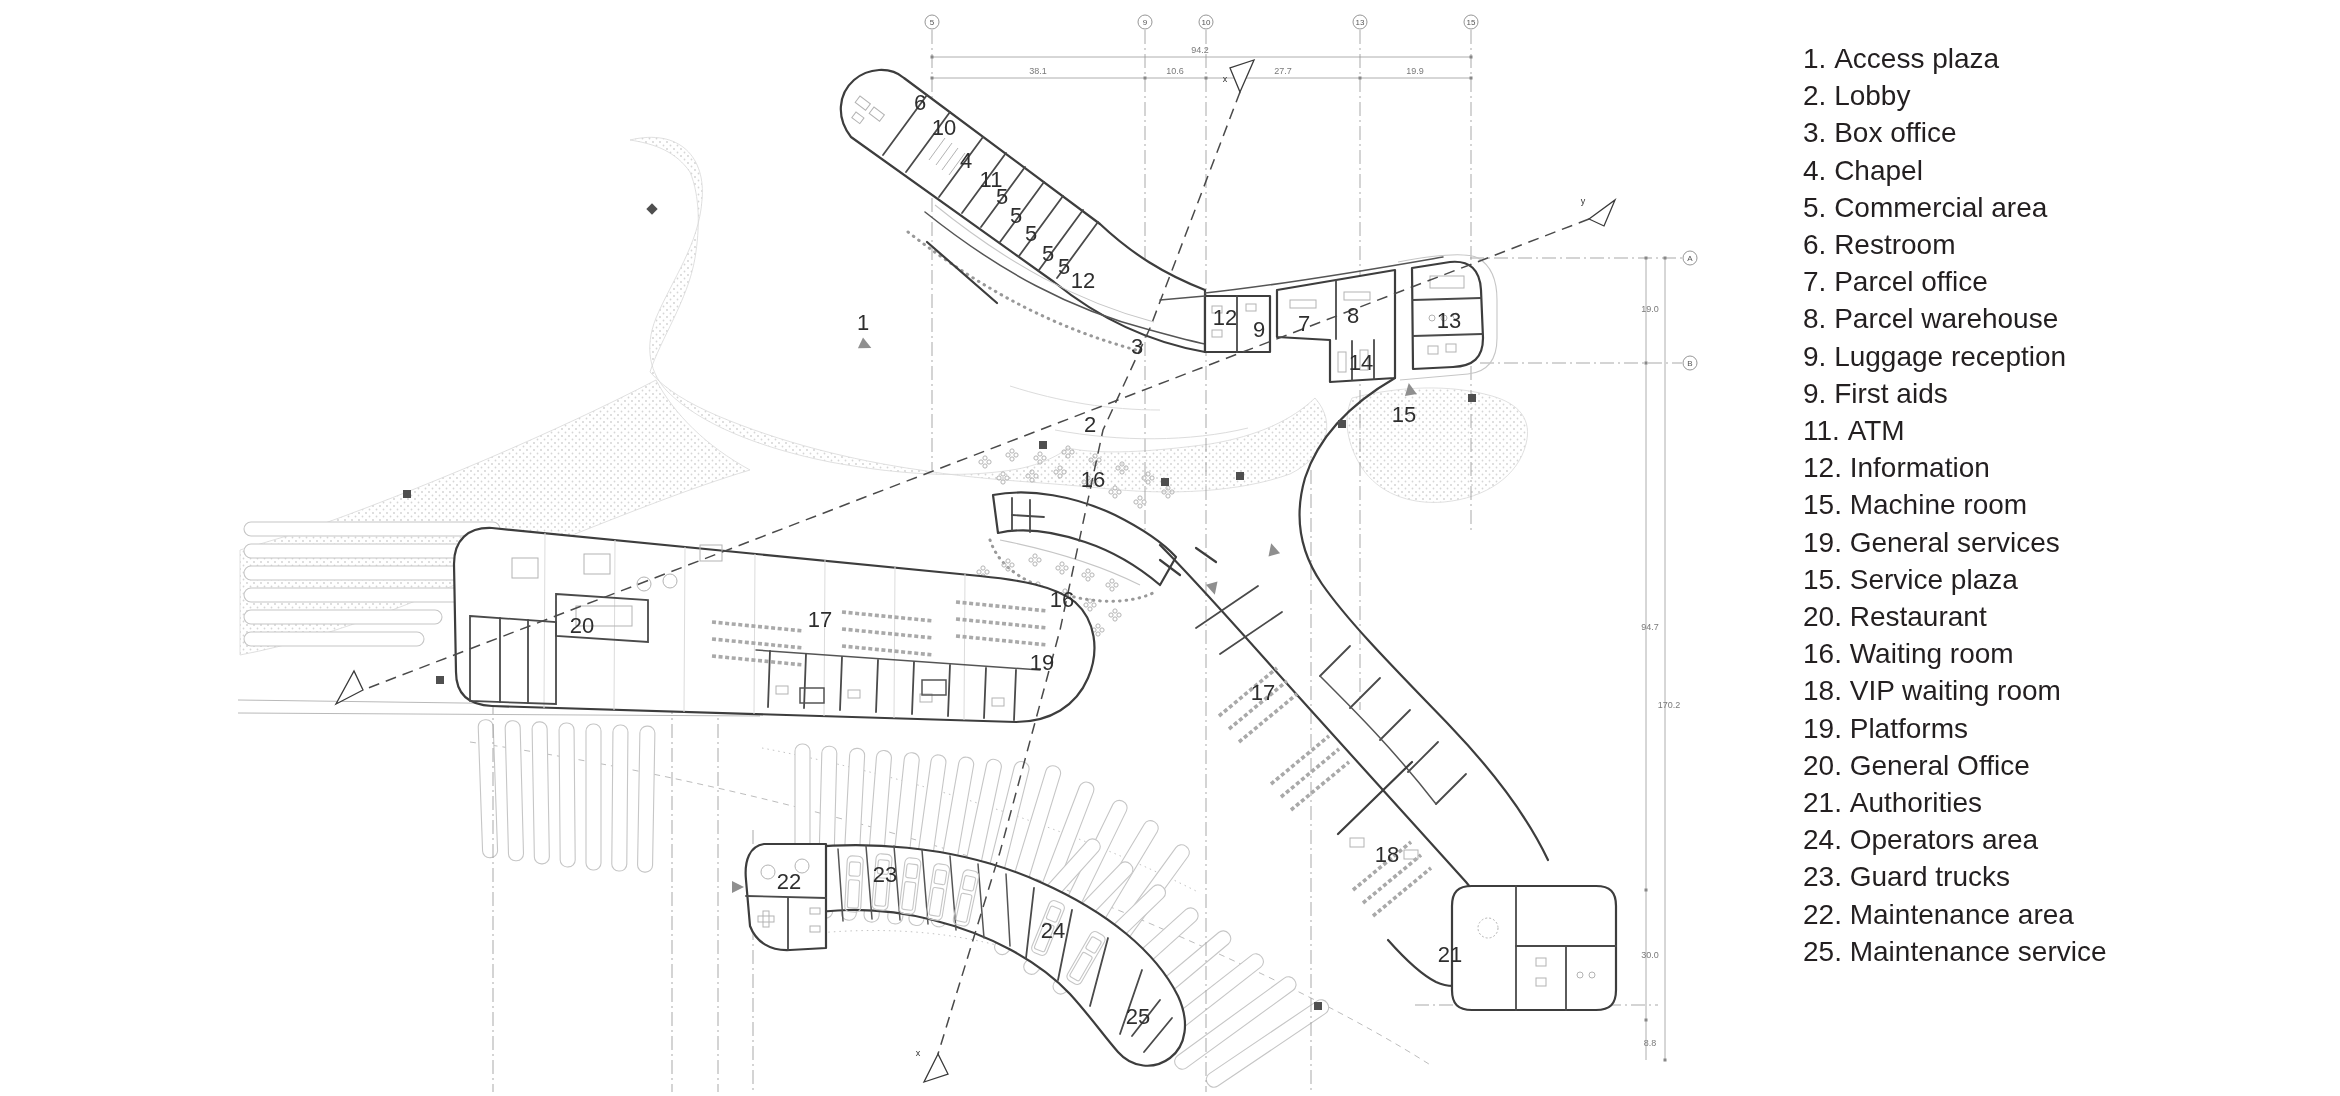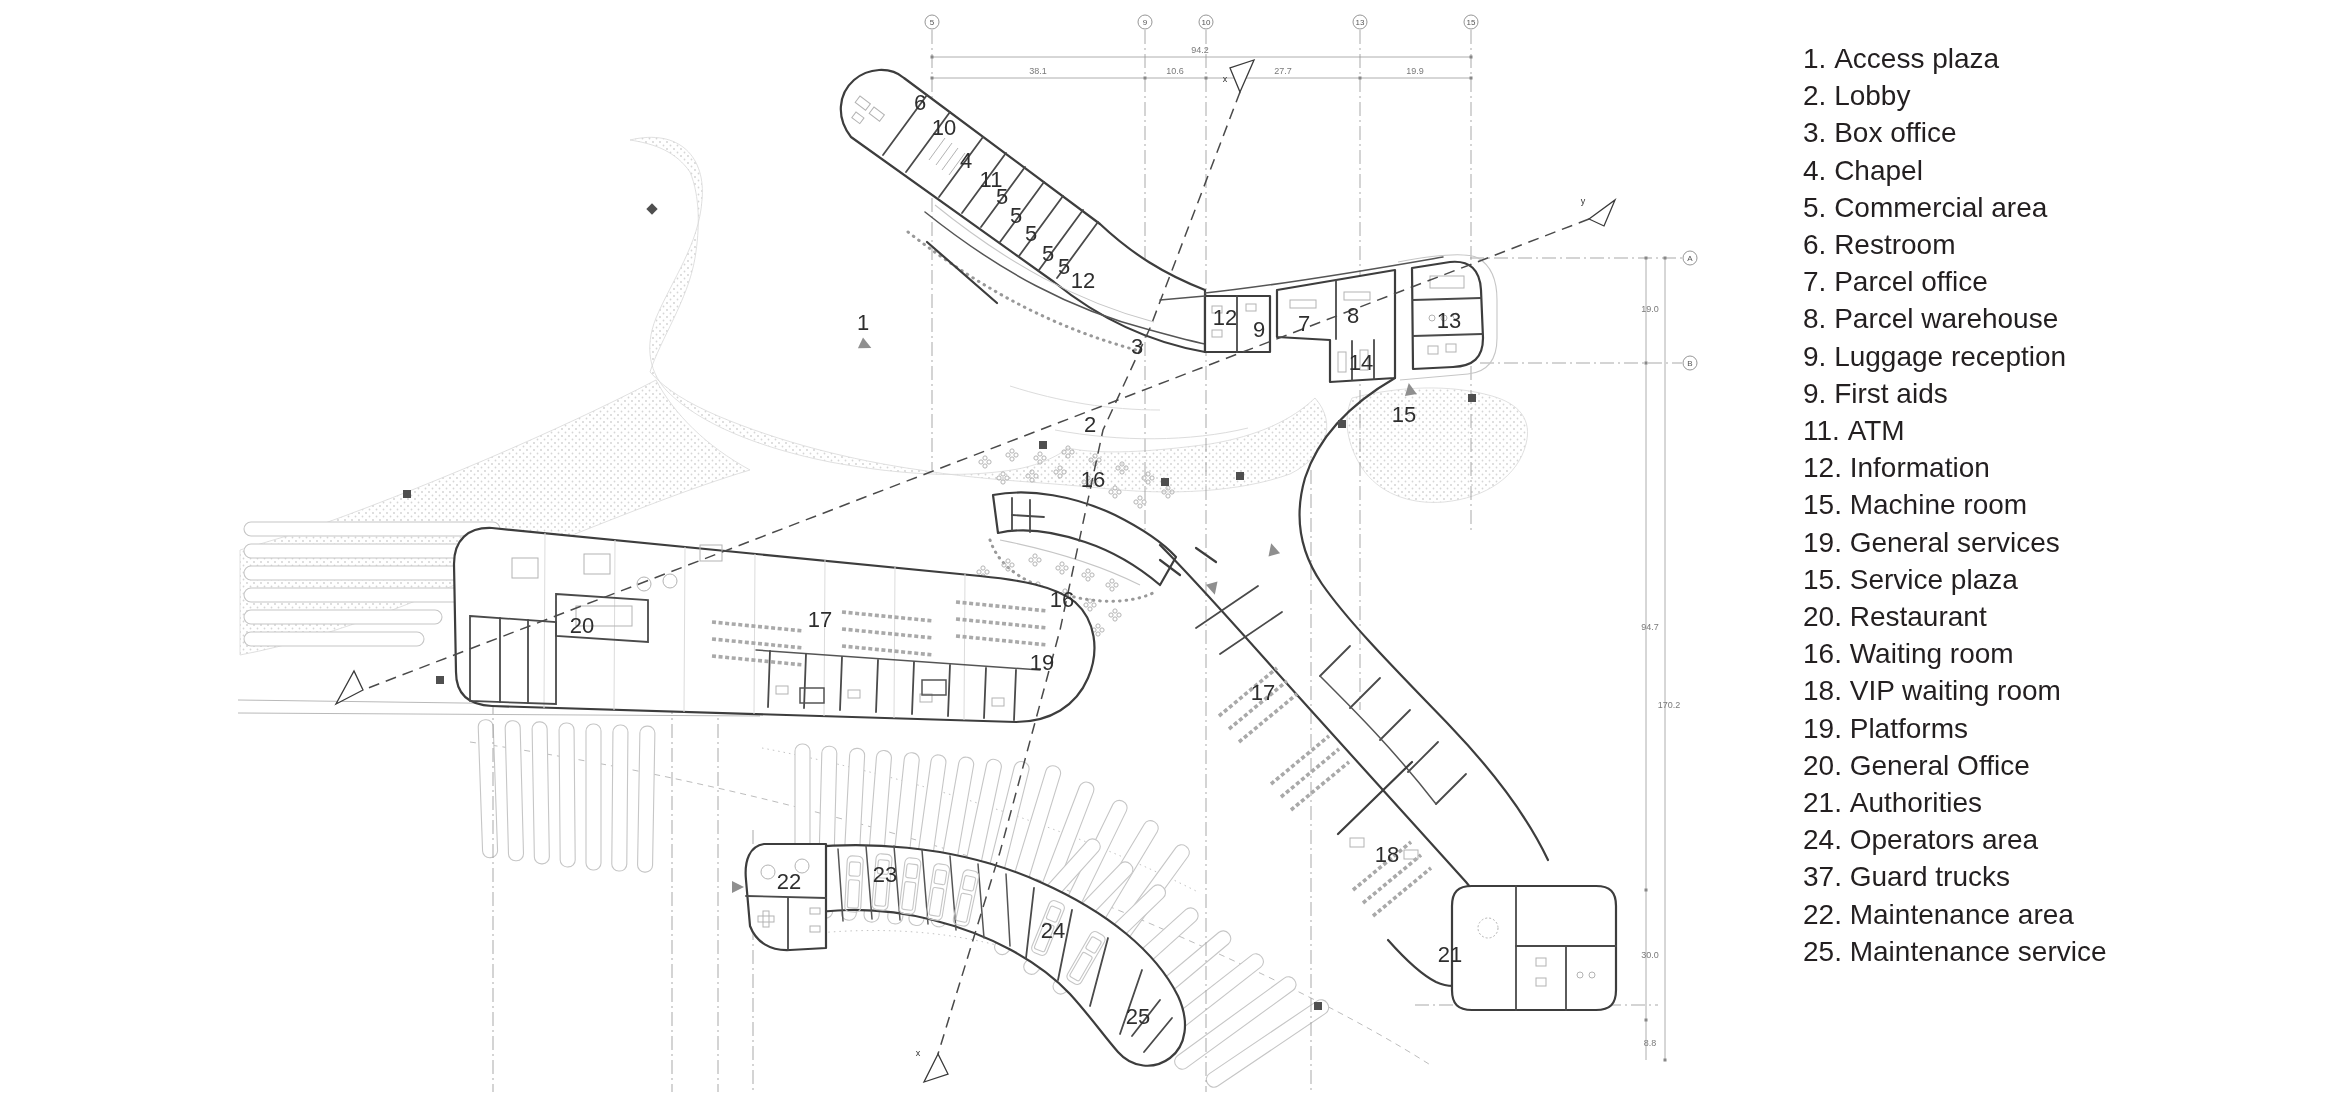--- a/index.html
+++ b/index.html
@@ -542,18 +542,18 @@
       <div class="legend-item"><span class="num">15.</span><span>&nbsp;Machine room</span></div>
       <div class="legend-item"><span class="num">19.</span><span>&nbsp;General services</span></div>
       <div class="legend-item"><span class="num">15.</span><span>&nbsp;Service plaza</span></div>
       <div class="legend-item"><span class="num">20.</span><span>&nbsp;Restaurant</span></div>
       <div class="legend-item"><span class="num">16.</span><span>&nbsp;Waiting room</span></div>
       <div class="legend-item"><span class="num">18.</span><span>&nbsp;VIP waiting room</span></div>
       <div class="legend-item"><span class="num">19.</span><span>&nbsp;Platforms</span></div>
       <div class="legend-item"><span class="num">20.</span><span>&nbsp;General Office</span></div>
       <div class="legend-item"><span class="num">21.</span><span>&nbsp;Authorities</span></div>
       <div class="legend-item"><span class="num">24.</span><span>&nbsp;Operators area</span></div>
-      <div class="legend-item"><span class="num">37.</span><span>&nbsp;Guard trucks</span></div>
+      <div class="legend-item"><span class="num">23.</span><span>&nbsp;Guard trucks</span></div>
       <div class="legend-item"><span class="num">22.</span><span>&nbsp;Maintenance area</span></div>
       <div class="legend-item"><span class="num">25.</span><span>&nbsp;Maintenance service</span></div>
     </div>
 
 </div>
 
 </body></html>

